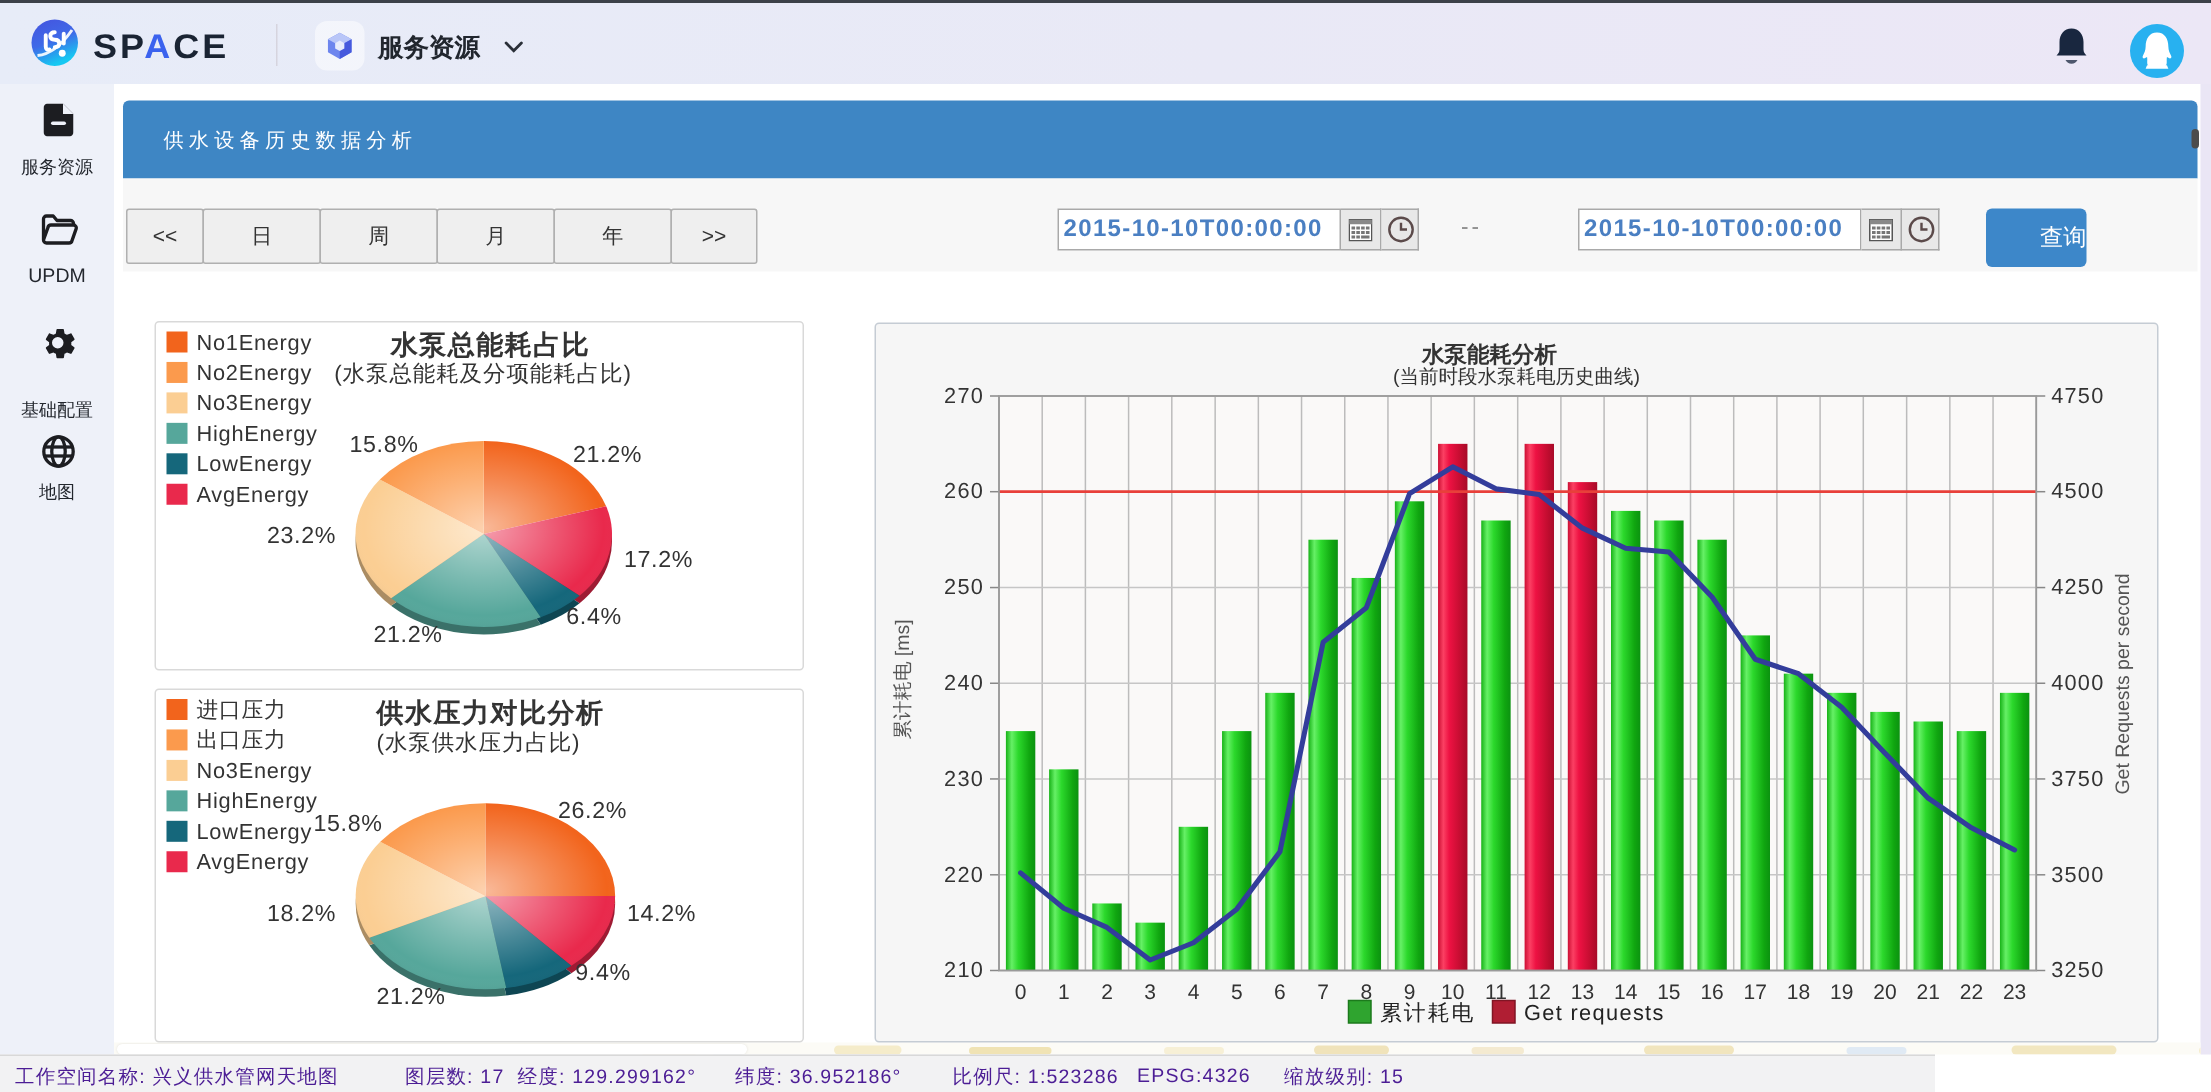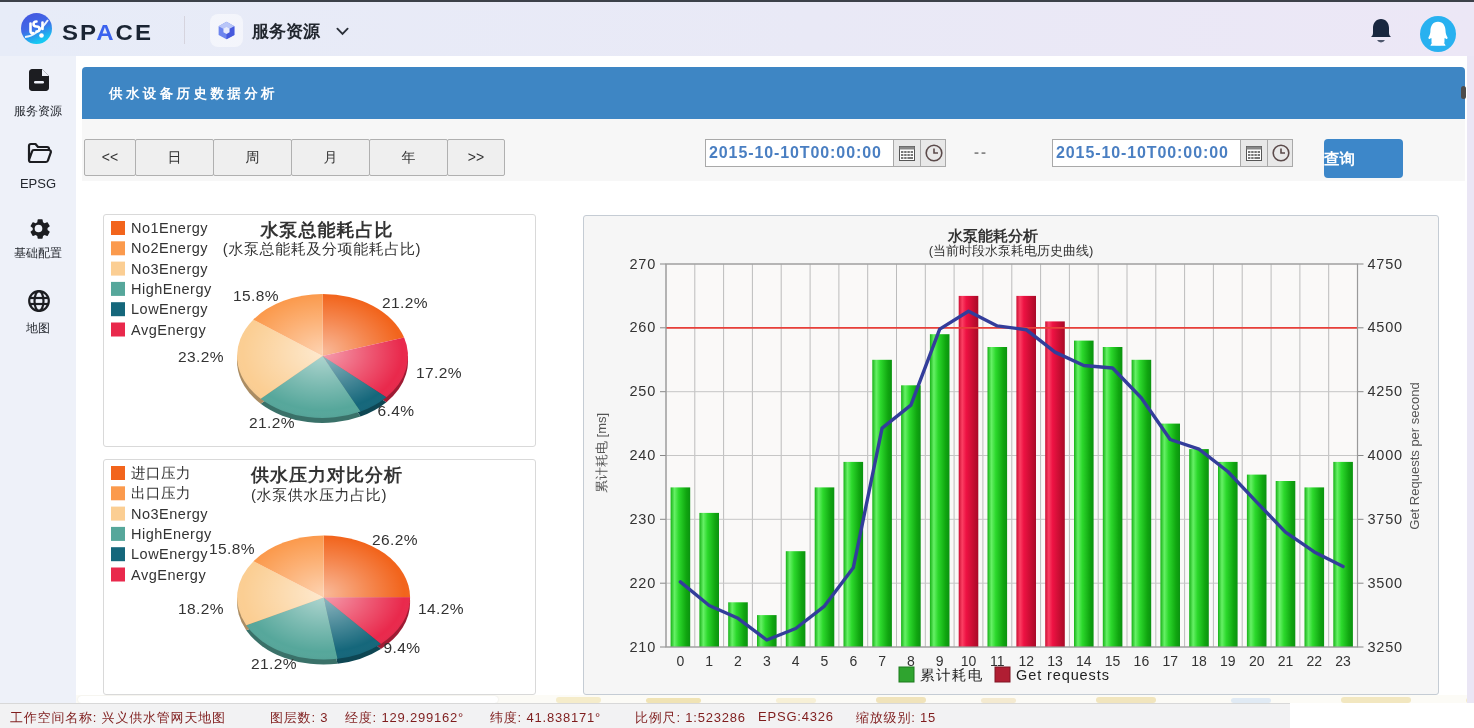--- a/index.html
+++ b/index.html
@@ -1,22 +1,22 @@
 <!DOCTYPE html>
 <html><head><meta charset="utf-8">
 <style>
 * { margin:0; padding:0; box-sizing:border-box; }
 html,body { width:1474px; height:728px; overflow:hidden; font-family:"Liberation Sans",sans-serif; background:#fff; }
-.abs { position:absolute;font-weight:bold; }
+.abs { position:absolute; }
 #topbar { position:absolute; left:0; top:0; width:1474px; height:56px;
   background:linear-gradient(90deg,#e7ecf8 0%,#e9e9f6 55%,#ece7f6 100%);
   border-top:2px solid #3c4149; }
 #sidebar { position:absolute; left:0; top:56px; width:76px; height:647px; background:#eef1f9; }
 #statusbar { position:absolute; left:0; top:703px; width:1290px; height:25px; background:#f2f2f3;
-  border-top:1px solid #d8d8d8; font-size:13px; color:#7f1d1d; letter-spacing:0.8px; }
+  border-top:1px solid #d8d8d8; font-size:13px; color:#4c1d95; letter-spacing:0.8px; }
 #content { position:absolute; left:76px; top:56px; width:1391px; height:647px; background:#fff; }
 .sideitem { position:absolute; width:76px; text-align:center; color:#23272e; font-size:12px; }
 .panel { position:absolute; background:#fff; border:1px solid #d9d9d9; border-radius:3px; }
 .btn { position:absolute; top:139px; height:37px; background:#efefef; border:1px solid #b0b0b0;
   color:#333; font-size:14px; text-align:center; line-height:35px; border-radius:2px; }
 text { font-family:"Liberation Sans",sans-serif; }
 svg text { font-family:"Liberation Sans",sans-serif; }
 </style></head>
 <body>
 <div id="content"></div>
@@ -83,25 +83,25 @@
   <svg width="20" height="22" viewBox="0 0 20 22" style="position:absolute;left:29px;top:13px">
     <path d="M3 0 C1.4 0 0 1.4 0 3 L0 19 C0 20.6 1.4 22 3 22 L17 22 C18.6 22 20 20.6 20 19 L20 7 L13 0 Z" fill="#1c1d21"></path>
     <path d="M13 0 L13 7 L20 7 Z" fill="#eef1f9"></path>
     <rect x="5" y="12" width="10" height="2.4" rx="1.2" fill="#eef1f9"></rect>
   </svg>
   <div class="sideitem" style="top:47px">服务资源</div>
   <svg width="25" height="22" viewBox="0 0 25 22" style="position:absolute;left:27px;top:86px">
     <path d="M2 4 C2 2.9 2.9 2 4 2 L8.5 2 L11 5 L20 5 C21.1 5 22 5.9 22 7 L22 8" stroke="#1c1d21" stroke-width="2.2" fill="none" stroke-linejoin="round"></path>
     <path d="M2 4 L2 18 C2 19.1 2.9 20 4 20 L19 20 C20 20 20.8 19.4 21 18.4 L23.8 10.4 C24.1 9.2 23.2 8 22 8 L7 8 C6 8 5.2 8.6 5 9.6 L2 18" stroke="#1c1d21" stroke-width="2.2" fill="none" stroke-linejoin="round"></path>
   </svg>
-  <div class="sideitem" style="top:120px;font-size:13px">EPSG</div>
+  <div class="sideitem" style="top:120px;font-size:13px">UPDM</div>
   <svg width="23" height="23" viewBox="0 0 24 24" style="position:absolute;left:27px;top:161px">
     <path fill="#1c1d21" d="M12 8a4 4 0 1 0 0 8 4 4 0 0 0 0-8zm9.4 5.6l2.1 1.6c.2.2.3.5.1.8l-2 3.5c-.1.2-.4.3-.7.2l-2.5-1a7.6 7.6 0 0 1-1.7 1l-.4 2.6c0 .3-.3.5-.6.5h-4c-.3 0-.6-.2-.6-.5l-.4-2.6a7.6 7.6 0 0 1-1.7-1l-2.5 1c-.3.1-.6 0-.7-.2l-2-3.5c-.2-.3-.1-.6.1-.8l2.1-1.6a8 8 0 0 1 0-2l-2.1-1.6c-.2-.2-.3-.5-.1-.8l2-3.5c.1-.2.4-.3.7-.2l2.5 1a7.6 7.6 0 0 1 1.7-1l.4-2.6c0-.3.3-.5.6-.5h4c.3 0 .6.2.6.5l.4 2.6c.6.3 1.2.6 1.7 1l2.5-1c.3-.1.6 0 .7.2l2 3.5c.2.3.1.6-.1.8l-2.1 1.6a8 8 0 0 1 0 2z"></path>
   </svg>
-  <div class="sideitem" style="top:189px">基础配置</div>
+  <div class="sideitem" style="top:209px">基础配置</div>
   <svg width="22" height="22" viewBox="0 0 22 22" style="position:absolute;left:28px;top:234px">
     <circle cx="11" cy="11" r="9.8" stroke="#1c1d21" stroke-width="2.2" fill="none"></circle>
     <ellipse cx="11" cy="11" rx="4.5" ry="9.8" stroke="#1c1d21" stroke-width="2.2" fill="none"></ellipse>
     <line x1="1.2" y1="8" x2="20.8" y2="8" stroke="#1c1d21" stroke-width="2.2"></line>
     <line x1="1.2" y1="14" x2="20.8" y2="14" stroke="#1c1d21" stroke-width="2.2"></line>
   </svg>
   <div class="sideitem" style="top:264px">地图</div>
 </div>
 
 <div class="abs" style="left:82px;top:67px;width:1383px;height:52px;background:#3e86c4;border-radius:4px 4px 0 0"></div>
@@ -158,21 +158,21 @@
       <rect x="11.6" y="8" width="2.4" height="2"></rect>
  <rect x="2" y="11" width="2.4" height="2"></rect>
       <rect x="5.2" y="11" width="2.4" height="2"></rect>
       <rect x="8.4" y="11" width="5.6" height="2"></rect>
  </g>
 </svg>
 <svg width="18" height="18" viewBox="0 0 18 18" style="position:absolute;left:1272px;top:144px">
  <circle cx="9" cy="9" r="7.8" fill="none" stroke="#5b4a4a" stroke-width="1.6"></circle>
  <path d="M9 4.5 L9 9 L13 9" stroke="#5b4a4a" stroke-width="1.6" fill="none"></path>
 </svg>
-<div class="abs" style="left:1324px;top:139px;width:79px;height:39px;background:#3d87c9;border-radius:4px;color:#fff;font-size:15.5px;text-align:left;line-height:39px">查询</div>
+<div class="abs" style="left:1324px;top:139px;width:67px;height:39px;background:#3d87c9;border-radius:4px;color:#fff;font-size:15.5px;text-align:right;line-height:39px">查询</div>
 
 <div class="panel" style="left:103px;top:214px;width:433px;height:233px">
     <svg width="431" height="231" viewBox="0 0 431 231" style="position:absolute;left:0;top:0">
       <defs>
         <radialGradient id="sh1" cx="0.5" cy="0.47" r="0.55">
           <stop offset="0" stop-color="#ffffff" stop-opacity="0.55"></stop>
           <stop offset="0.5" stop-color="#ffffff" stop-opacity="0.22"></stop>
           <stop offset="0.85" stop-color="#ffffff" stop-opacity="0"></stop>
           <stop offset="1" stop-color="#000000" stop-opacity="0.05"></stop>
         </radialGradient>
@@ -409,18 +409,18 @@
       <text x="336" y="464" font-size="14.5" fill="#222" letter-spacing="1.4">累计耗电</text>
       <rect x="411" y="451" width="15" height="15" fill="#b01e33" stroke="#801524"></rect>
       <text x="432" y="464" font-size="14.5" fill="#222" letter-spacing="0.9">Get requests</text>
     </svg>
   </div>
 
 <div class="abs" style="left:1461px;top:86px;width:5px;height:13px;background:#4c4c4c;border-radius:2.5px"></div>
 
 <div id="statusbar">
   <span style="position:absolute;left:10px;top:5px">工作空间名称: 兴义供水管网天地图</span>
-  <span style="position:absolute;left:270px;top:5px">图层数: 3</span>
+  <span style="position:absolute;left:270px;top:5px">图层数: 17</span>
   <span style="position:absolute;left:345px;top:5px">经度: 129.299162°</span>
-  <span style="position:absolute;left:490px;top:5px">纬度: 41.838171°</span>
+  <span style="position:absolute;left:490px;top:5px">纬度: 36.952186°</span>
   <span style="position:absolute;left:635px;top:5px">比例尺: 1:523286</span>
   <span style="position:absolute;left:758px;top:5px">EPSG:4326</span>
   <span style="position:absolute;left:856px;top:5px">缩放级别: 15</span>
 </div>
 </body></html>

